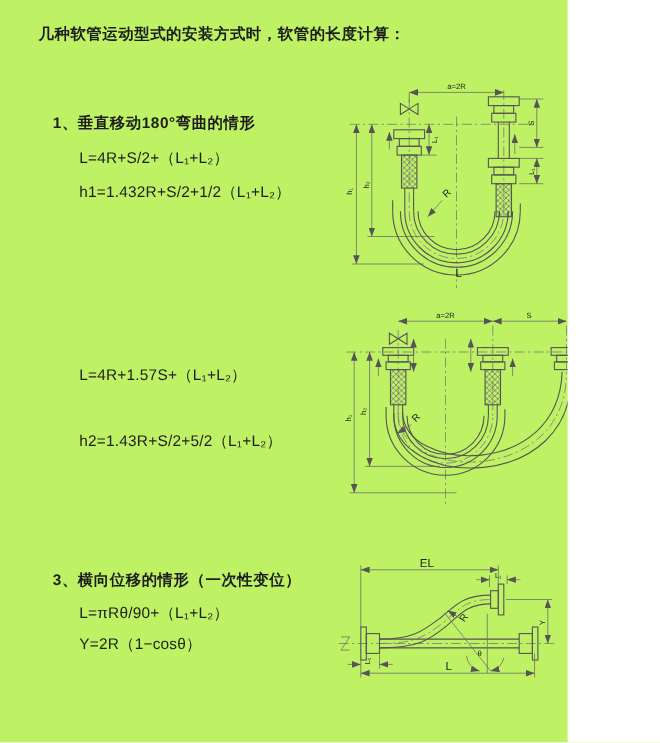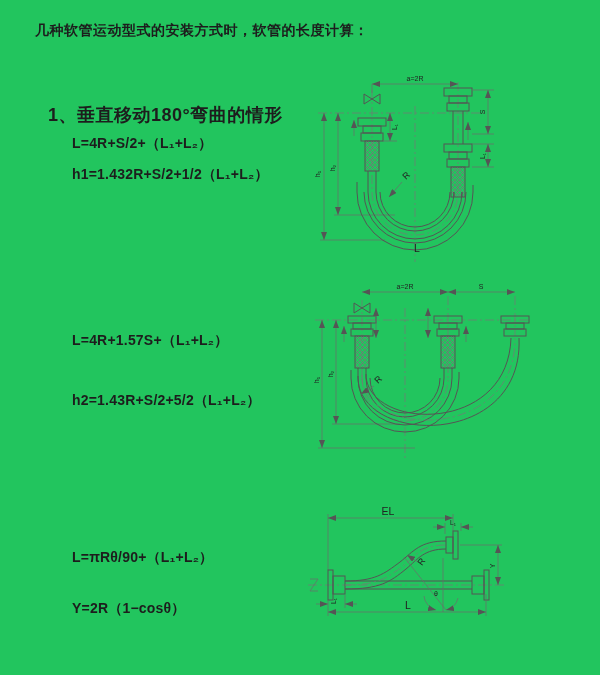--- a/index.html
+++ b/index.html
@@ -1,24 +1,24 @@
 <!DOCTYPE html>
 <html><head>
 <meta charset="utf-8">
 <style>
   html,body { margin:0; padding:0; background:#ffffff; }
   .page {
-    position:relative; width:600px; height:675px; background:#22c55e;
+    position:relative; width:516px; height:675px; background:#bef264;
     font-family:"Liberation Sans","DejaVu Sans",sans-serif; color:#1d1d1d; overflow:hidden;
   }
   .doc-title {
     position:absolute; left:35px; top:22px; font-size:14px; font-weight:700; letter-spacing:0.5px;
   }
-  .sec-heading { position:absolute; left:48px; font-size:18px; font-weight:700; letter-spacing:0.5px; }
-  .formula { position:absolute; left:72px; font-size:14px; letter-spacing:0.2px;font-weight:bold; }
+  .sec-heading { position:absolute; left:48px; font-size:14px; font-weight:700; letter-spacing:0.5px; }
+  .formula { position:absolute; left:72px; font-size:14px; letter-spacing:0.2px; }
   .diagram { position:absolute; }
   
   .ln   { stroke:#555; stroke-width:1; fill:none; }
   .thin { stroke:#6b6b6b; stroke-width:0.7; fill:none; }
   .cl   { stroke:#777; stroke-width:0.7; fill:none; stroke-dasharray:9 3 2 3; }
   .braidrect { stroke:#555; stroke-width:1; }
   text.dlbl { font-family:"Liberation Sans","DejaVu Sans",sans-serif; fill:#222; }
   .f7 { font-size:7px; } .f6 { font-size:6.5px; } .f9 { font-size:9px; } .f10 { font-size:10.5px; }
 </style>
 </head>
@@ -228,22 +228,23 @@
       <path class="ln" d="M56,94 C56,150 198,156 201,58"></path>
       <path class="cl" d="M52,95 C50,158 206,163 205,58"></path>
     </g>
 
     <g>
       <line class="thin" x1="64" y1="106" x2="51" y2="114" marker-end="url(#ae2)"></line>
       <text class="dlbl f9" transform="rotate(-45 68 104)" x="68" y="104">R</text>
     </g>
   </svg>
 
+  <div class="sec-heading" style="top:519px">3、横向位移的情形（一次性变位）</div>
   <div class="formula" style="top:549px">L=πRθ/90+（L₁+L₂）</div>
-  <div class="formula" style="top:600px">Y=2R（1−cosθ）</div>
+  <div class="formula" style="top:577px">Y=2R（1−cosθ）</div>
 
   <svg class="diagram" style="left:300px; top:500px" width="300" height="150" viewBox="0 0 300 150">
     <defs>
       <marker id="ae3" markerUnits="userSpaceOnUse" markerWidth="9" markerHeight="6" refX="8" refY="3" orient="auto">
         <path d="M0,0 L8,3 L0,6 Z" fill="#555"></path>
       </marker>
       <marker id="as3" markerUnits="userSpaceOnUse" markerWidth="9" markerHeight="6" refX="8" refY="3" orient="auto-start-reverse">
         <path d="M0,0 L8,3 L0,6 Z" fill="#555"></path>
       </marker>
     </defs>

